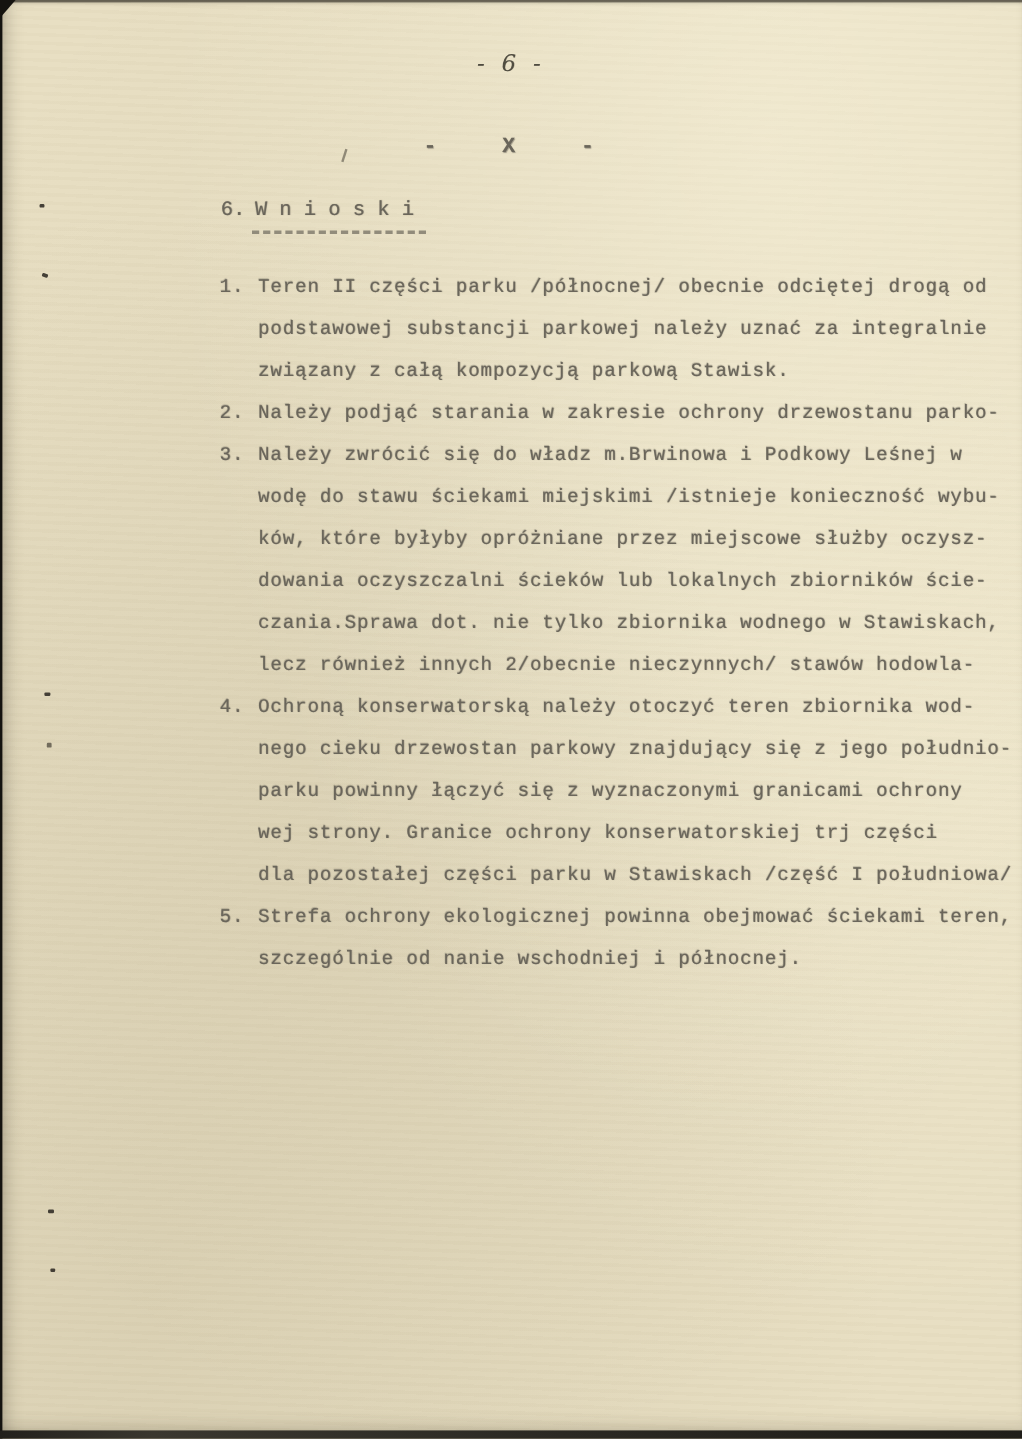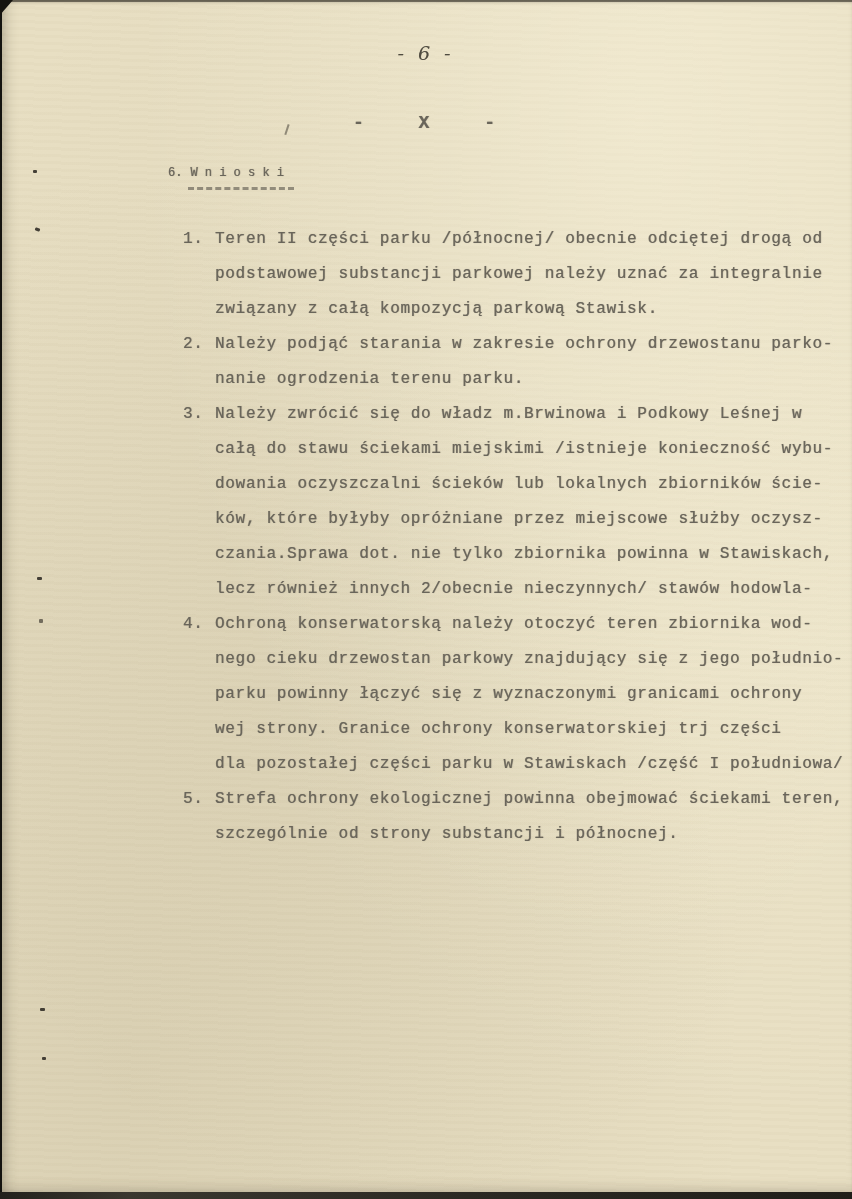--- a/index.html
+++ b/index.html
@@ -35,21 +35,21 @@
   .page-number{
     position:absolute;top:42px;left:0;width:852px;text-align:center;
     font-family:"DejaVu Serif","Liberation Serif",serif;font-style:italic;
     font-size:19px;letter-spacing:4px;color:rgba(72,68,58,0.92);
     text-shadow:0.3px 0.3px 0.5px rgba(72,68,58,0.4);
   }
   .section-mark{
     position:absolute;top:113px;left:0;width:870px;text-align:center;
     font-size:18px;font-weight:bold;letter-spacing:22px;
   }
-  .heading{position:absolute;top:166px;left:168px;font-size:12px;white-space:pre;}
+  .heading{position:absolute;top:166px;left:184px;font-size:17px;white-space:pre;}
   .heading-title{display:inline-block;padding:0 10px 7px 2px;margin-left:6px;
     border-bottom:3px dashed rgba(100,95,84,0.65);}
   .conclusions{
     position:absolute;top:222px;left:183px;width:660px;
     margin:0;padding:0;list-style:none;
     font-size:16px;letter-spacing:0.7px;
   }
   .conclusions li{position:relative;padding-left:32px;}
   .conclusions .num{position:absolute;left:0;top:0;line-height:35px;}
   .conclusions .line{height:35px;line-height:35px;white-space:pre;}
@@ -80,43 +80,42 @@
   <ol class="conclusions ink" id="conclusions">
       <li>
         <span class="num">1.</span>
         <div class="line">Teren II części parku /północnej/ obecnie odciętej drogą od</div>
         <div class="line">podstawowej substancji parkowej należy uznać za integralnie</div>
         <div class="line">związany z całą kompozycją parkową Stawisk.</div>
       </li>
       <li>
         <span class="num">2.</span>
         <div class="line">Należy podjąć starania w zakresie ochrony drzewostanu parko-</div>
-        <div class="line">nanie ogrodzenia terenu parku.</div>
       </li>
       <li>
         <span class="num">3.</span>
         <div class="line">Należy zwrócić się do władz m.Brwinowa i Podkowy Leśnej w</div>
-        <div class="line">całą do stawu ściekami miejskimi /istnieje konieczność wybu-</div>
+        <div class="line">wodę do stawu ściekami miejskimi /istnieje konieczność wybu-</div>
+        <div class="line">ków, które byłyby opróżniane przez miejscowe służby oczysz-</div>
         <div class="line">dowania oczyszczalni ścieków lub lokalnych zbiorników ście-</div>
-        <div class="line">ków, które byłyby opróżniane przez miejscowe służby oczysz-</div>
-        <div class="line">czania.Sprawa dot. nie tylko zbiornika powinna w Stawiskach,</div>
+        <div class="line">czania.Sprawa dot. nie tylko zbiornika wodnego w Stawiskach,</div>
         <div class="line">lecz również innych 2/obecnie nieczynnych/ stawów hodowla-</div>
       </li>
       <li>
         <span class="num">4.</span>
         <div class="line">Ochroną konserwatorską należy otoczyć teren zbiornika wod-</div>
         <div class="line">nego cieku drzewostan parkowy znajdujący się z jego południo-</div>
         <div class="line">parku powinny łączyć się z wyznaczonymi granicami ochrony</div>
         <div class="line">wej strony. Granice ochrony konserwatorskiej trj części</div>
         <div class="line">dla pozostałej części parku w Stawiskach /część I południowa/</div>
       </li>
       <li>
         <span class="num">5.</span>
         <div class="line">Strefa ochrony ekologicznej powinna obejmować ściekami teren,</div>
-        <div class="line">szczególnie od strony substancji i północnej.</div>
+        <div class="line">szczególnie od nanie wschodniej i północnej.</div>
       </li>
     </ol>
 
   <span class="speck s1"></span>
   <span class="speck s2"></span>
   <span class="speck s3"></span>
   <span class="speck s4"></span>
   <span class="speck s5"></span>
   <span class="speck s6"></span>
   <span class="slash-mark"></span>

